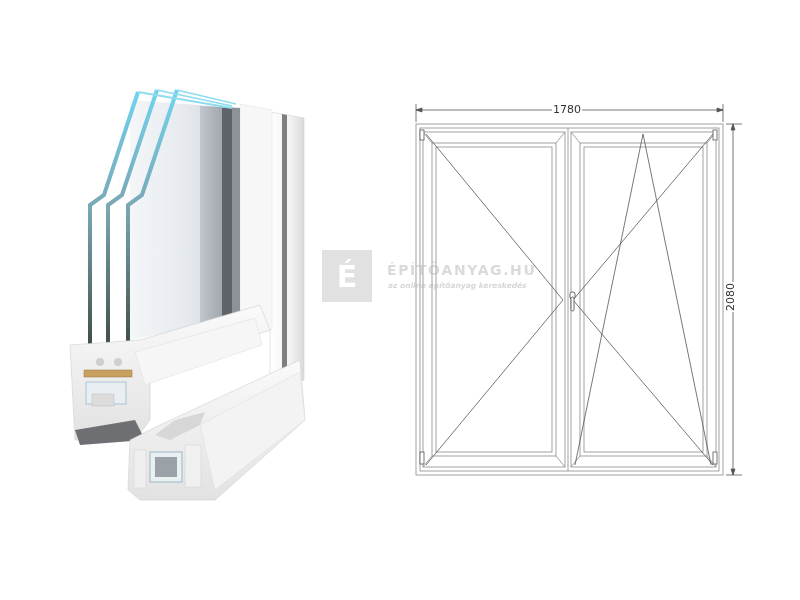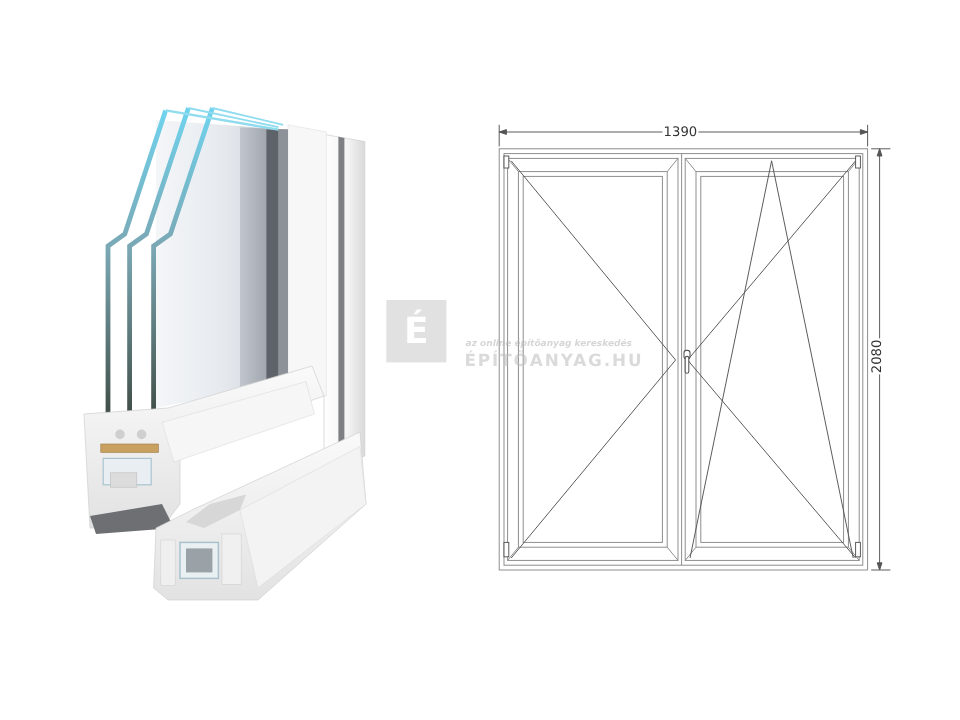--- a/index.html
+++ b/index.html
@@ -5,21 +5,21 @@
     html, body { margin: 0; padding: 0; background: #ffffff; }
     body { width: 800px; height: 600px; position: relative; overflow: hidden; font-family: "DejaVu Sans", sans-serif; }
     #profile-svg { position: absolute; left: 0; top: 0; }
     #drawing-svg { position: absolute; left: 0; top: 0; }
     .dim-label { position: absolute; font-family: "DejaVu Sans", sans-serif; font-size: 11px; color: #333; background: #fff; padding: 0 1px; line-height: 12px; }
     #dim-width { left: 552px; top: 104px; }
     #dim-height { left: 716px; top: 291px; transform: rotate(-90deg); transform-origin: center; }
     #watermark { position: absolute; left: 322px; top: 250px; width: 230px; height: 54px; opacity: 0.55; }
     #wm-square { position: absolute; left: 0; top: 0; width: 50px; height: 52px; background: #c9c9c9; }
     #wm-e { position: absolute; left: 0; top: 0; width: 50px; height: 52px; color: #fff; font-family: "DejaVu Sans", sans-serif; font-weight: bold; font-size: 30px; line-height: 54px; text-align: center; }
-    #wm-title { position: absolute; left: 65px; top: 12px; font-family: "DejaVu Sans", sans-serif; font-weight: bold; font-size: 14px; letter-spacing: 1.6px; color: #bdbdbd; white-space: nowrap; margin-top: 31px; }
+    #wm-title { position: absolute; left: 65px; top: 12px; font-family: "DejaVu Sans", sans-serif; font-weight: bold; font-size: 14px; letter-spacing: 1.6px; color: #bdbdbd; white-space: nowrap; }
     #wm-sub { position: absolute; left: 66px; top: 31px; font-family: "DejaVu Sans", sans-serif; font-style: italic; font-size: 7.5px; color: #b5b5b5; white-space: nowrap; font-weight: bold; }
   </style>
 </head>
 <body>
 
 <svg id="profile-svg" width="800" height="600" viewBox="0 0 800 600">
   <defs>
     <linearGradient id="glassGrad" x1="0" y1="0" x2="1" y2="0">
       <stop offset="0" stop-color="#f4f6f8"></stop>
       <stop offset="0.5" stop-color="#e6eaef"></stop>
@@ -154,21 +154,21 @@
     <rect x="713" y="130" width="4" height="10"></rect>
     <rect x="713" y="452" width="4" height="12"></rect>
   </g>
 
   <g fill="#fff" stroke="#555" stroke-width="0.9">
     <rect x="570" y="292" width="5" height="7" rx="2"></rect>
     <rect x="571" y="297" width="3" height="14" rx="1.5"></rect>
   </g>
 </svg>
 
-<span id="dim-width" class="dim-label">1390</span>
+<span id="dim-width" class="dim-label">1780</span>
 <span id="dim-height" class="dim-label">2080</span>
 
 <div id="watermark">
   <div id="wm-square"></div>
   <div id="wm-e">É</div>
   <div id="wm-title">ÉPÍTŐANYAG.HU</div>
   <div id="wm-sub">az online építőanyag kereskedés</div>
 </div>
 
 </body></html>

